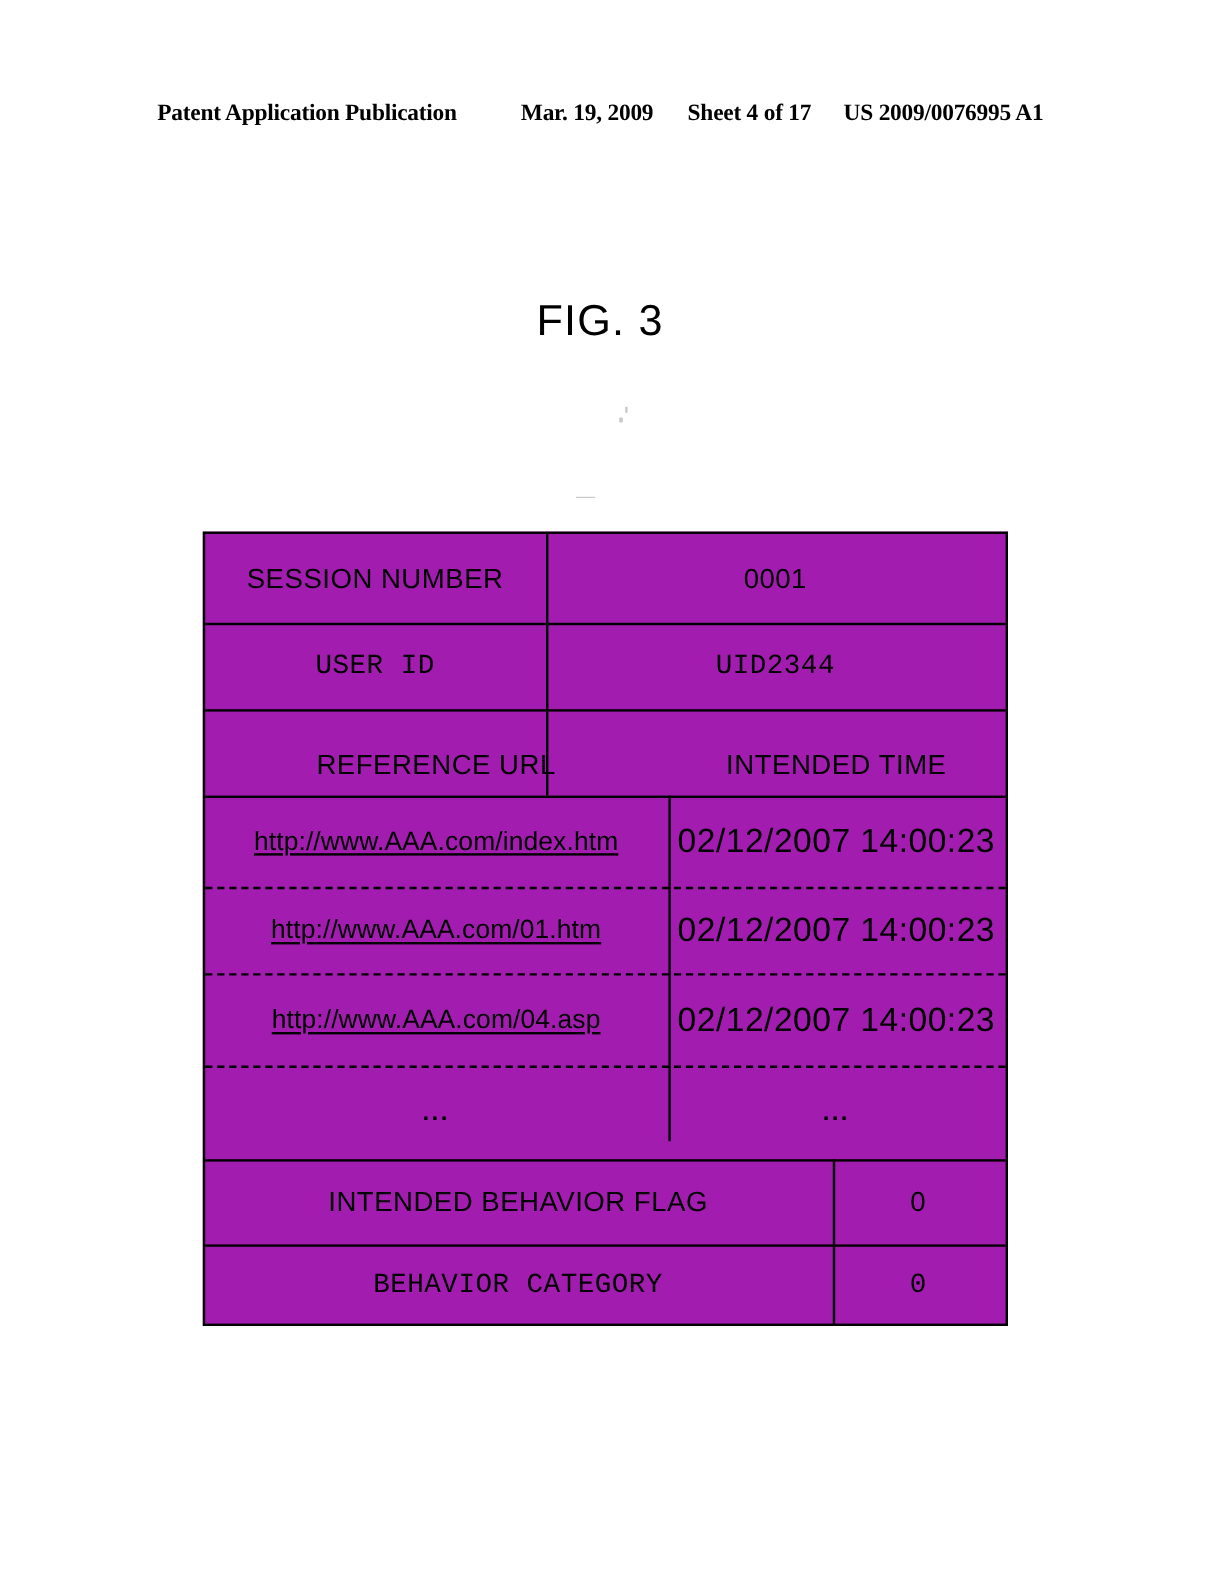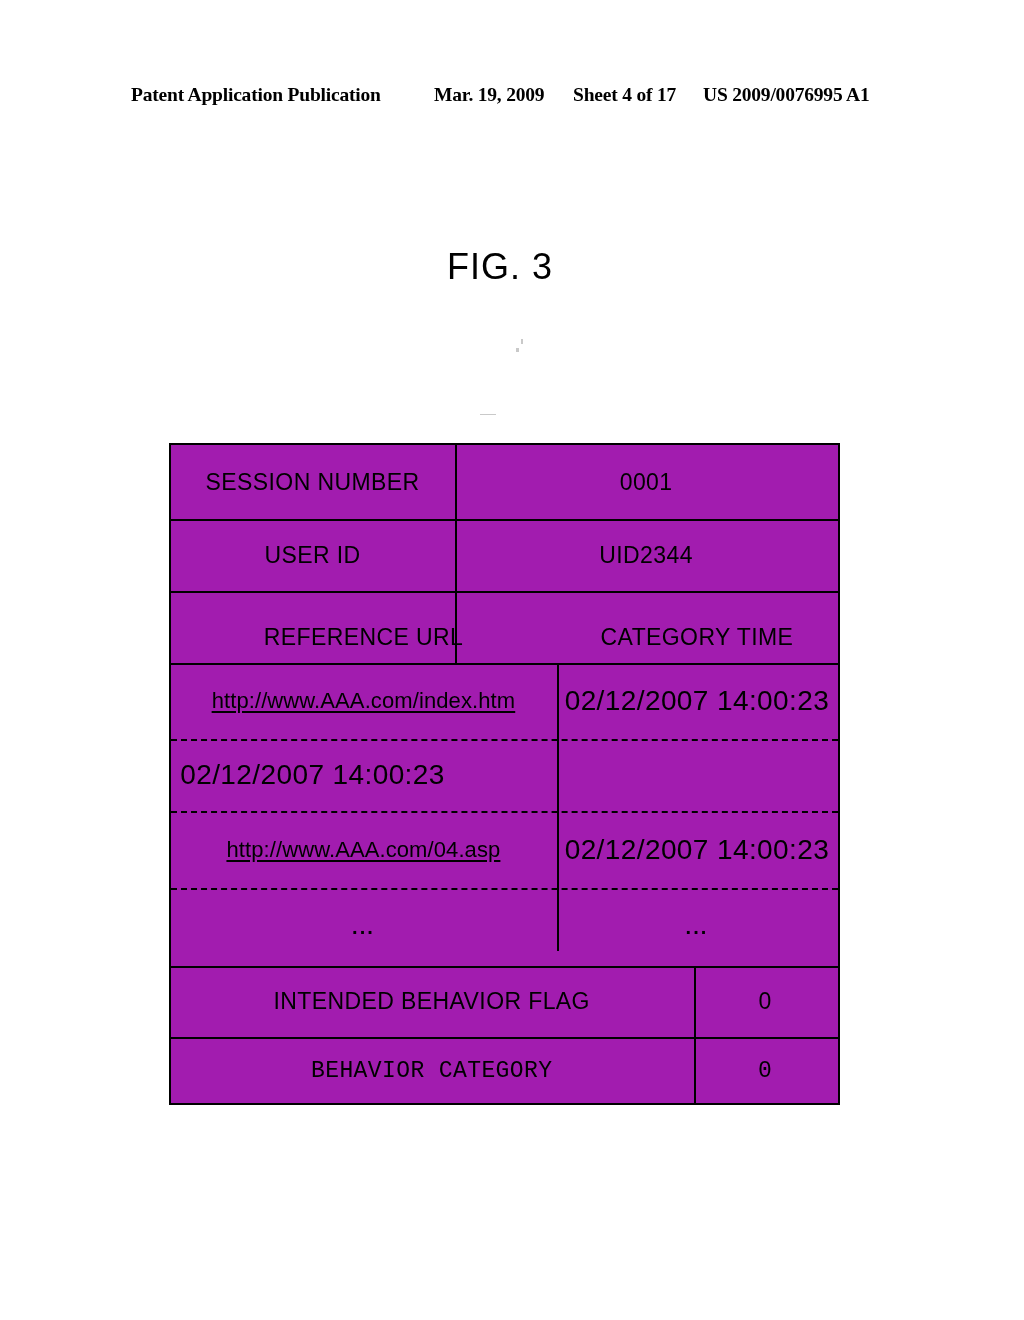--- a/index.html
+++ b/index.html
@@ -175,38 +175,41 @@
   <div class="dline" style="top:366px;"></div>
   <div class="dline" style="top:443px;"></div>
   <div class="hline" style="top:521px;"></div>
   <div class="hline" style="top:592px;"></div>
 
   <div class="row" style="top:0; height:74px;">
     <div class="cell" style="width:284px; height:100%;">SESSION NUMBER</div>
     <div class="cell" style="width:385px; height:100%;">0001</div>
   </div>
 
-  <div class="row" style="top:74px; height:72px;">
+  <div class="row" style="top:74px; height:72px;font-family:Liberation Mono, monospace;">
     <div class="cell" style="width:284px; height:100%;">USER ID</div>
     <div class="cell" style="width:385px; height:100%;">UID2344</div>
   </div>
 
   <div class="row" style="top:146px; height:92px;">
     <div class="cell" style="width:386px; height:100%;">REFERENCE URL</div>
-    <div class="cell" style="width:283px; height:100%;">CATEGORY TIME</div>
+    <div class="cell" style="width:283px; height:100%;">INTENDED TIME</div>
   </div>
 
   <div class="row" style="top:218px; height:76px;">
     <div class="cell" style="width:386px; height:100%;">
       <span class="url-link">http://www.AAA.com/index.htm</span>
     </div>
     <div class="cell small" style="width:283px; height:100%;">02/12/2007 14:00:23</div>
   </div>
 
   <div class="row" style="top:294px; height:72px;">
+    <div class="cell" style="width:386px; height:100%;">
+      <span class="url-link">http://www.AAA.com/01.htm</span>
+    </div>
     <div class="cell small" style="width:283px; height:100%;">02/12/2007 14:00:23</div>
   </div>
 
   <div class="row" style="top:366px; height:77px;">
     <div class="cell" style="width:386px; height:100%;">
       <span class="url-link">http://www.AAA.com/04.asp</span>
     </div>
     <div class="cell small" style="width:283px; height:100%;">02/12/2007 14:00:23</div>
   </div>
 

